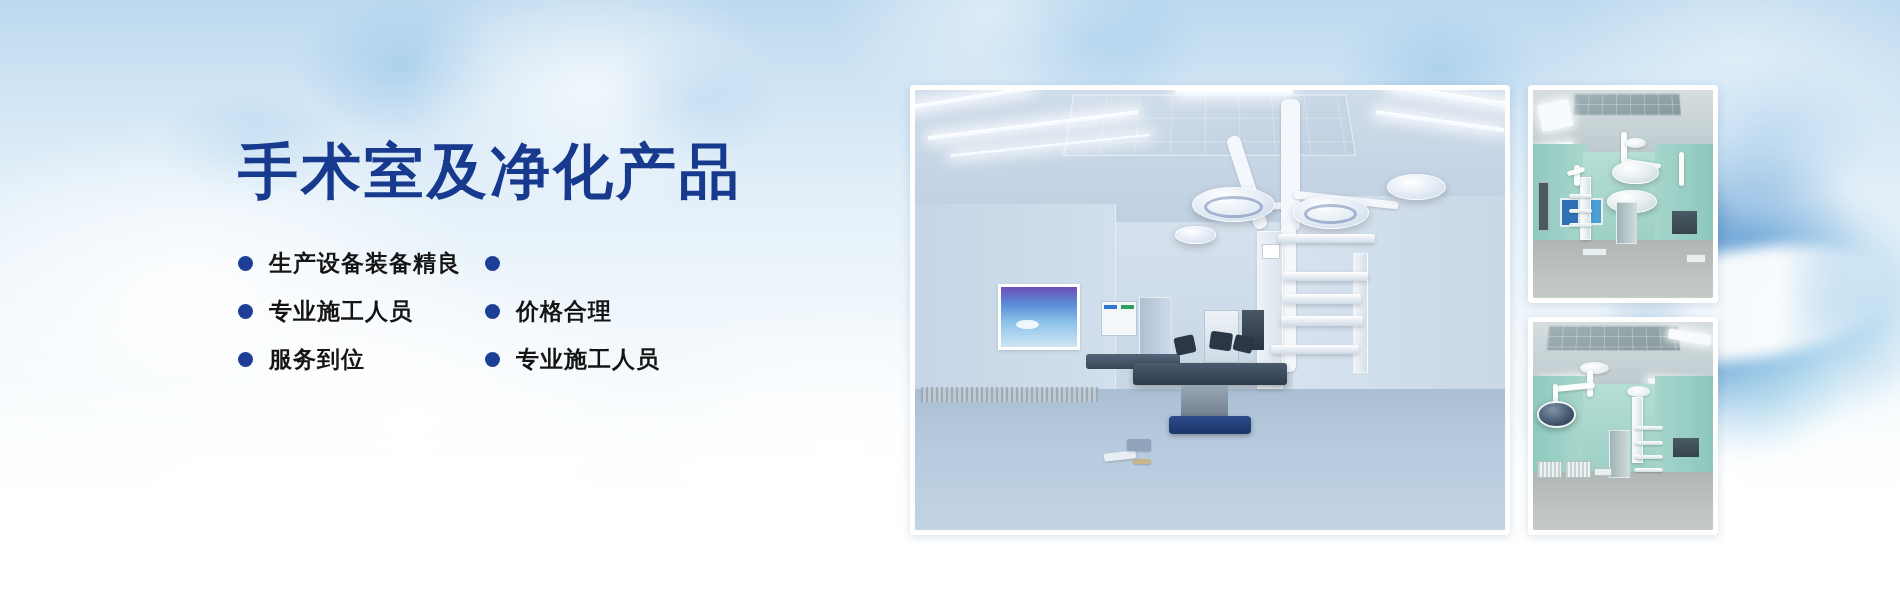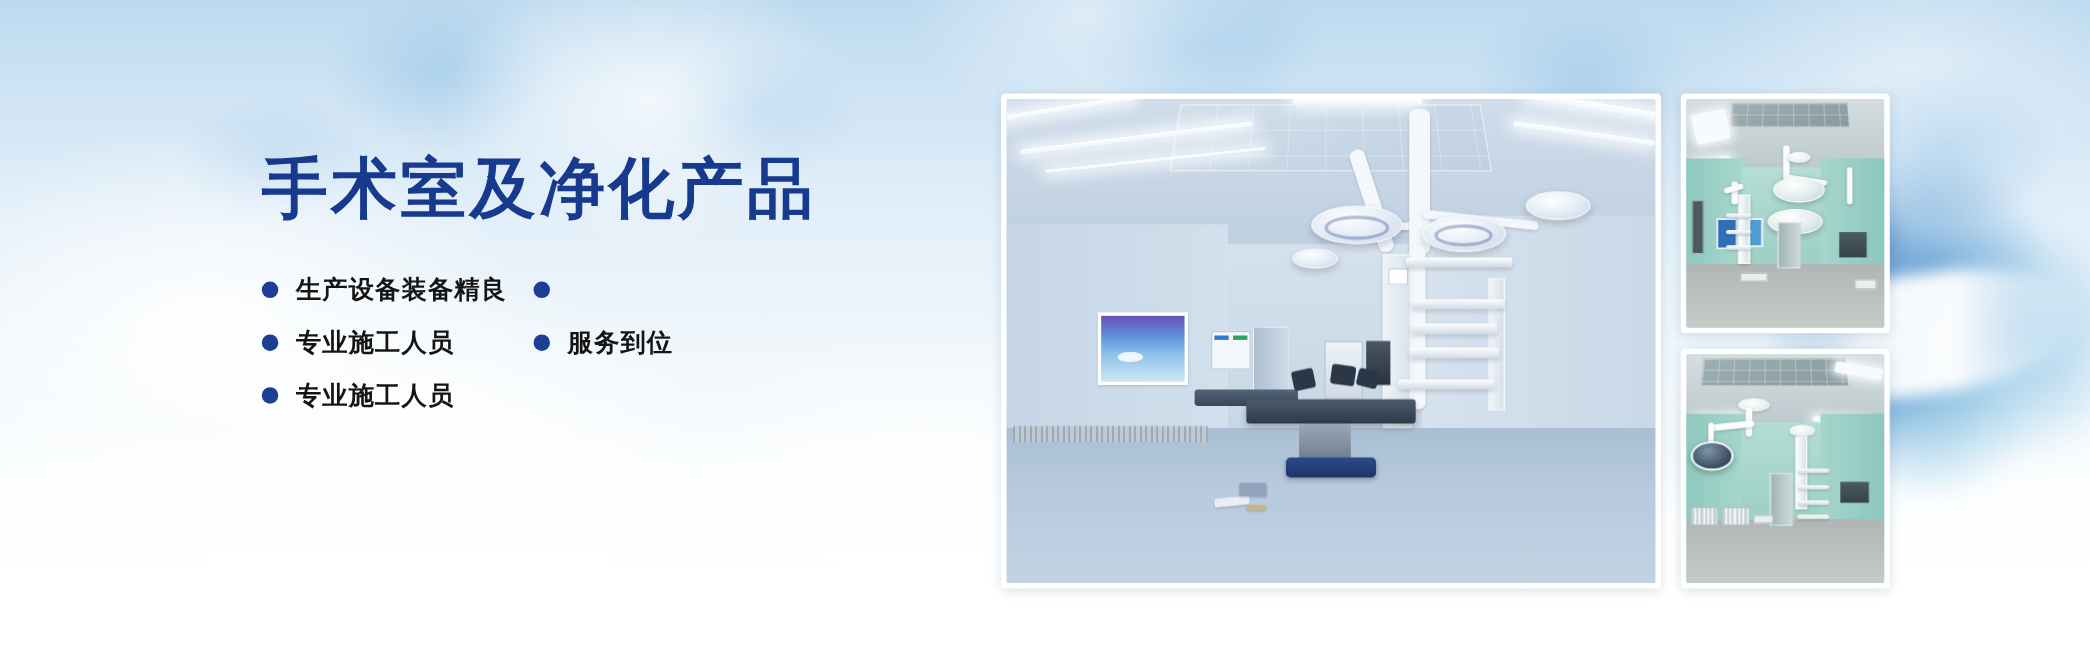--- a/index.html
+++ b/index.html
@@ -473,20 +473,24 @@
         <span class="dot"></span>
         <span class="bullet-text">生产设备装备精良</span>
       </div>
       <div class="bullet-item">
         <span class="dot"></span>
       </div>
 
       <div class="bullet-item">
         <span class="dot"></span>
         <span class="bullet-text">专业施工人员</span>
+      </div>
+      <div class="bullet-item">
+        <span class="dot"></span>
+        <span class="bullet-text">价格合理</span>
       </div>
 
       <div class="bullet-item">
         <span class="dot"></span>
         <span class="bullet-text">服务到位</span>
       </div>
       <div class="bullet-item">
         <span class="dot"></span>
         <span class="bullet-text">专业施工人员</span>
       </div>

